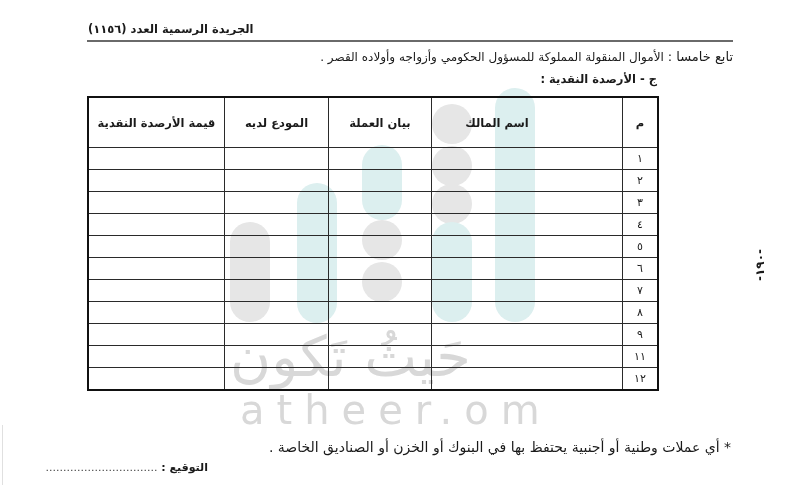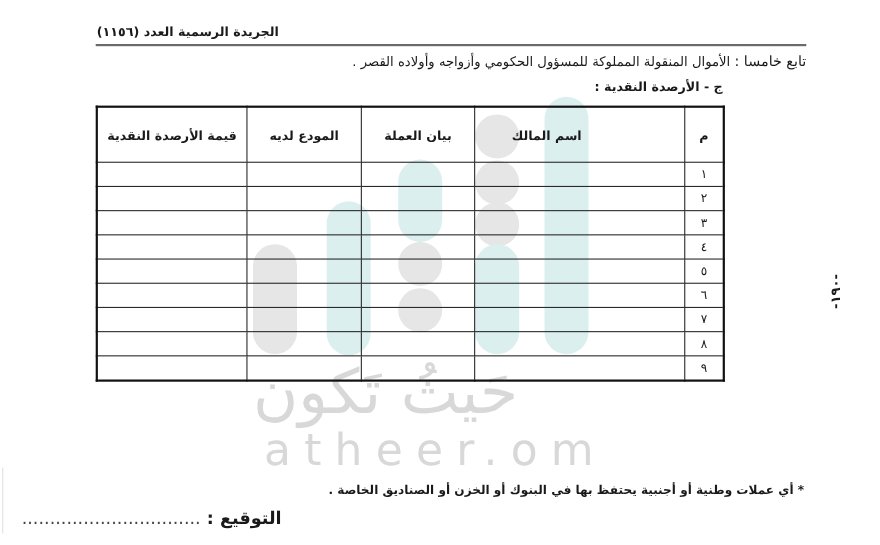--- a/index.html
+++ b/index.html
@@ -40,24 +40,24 @@
   td, th {
     border:1px solid #2a2a2a; padding:0; font-size:11px; text-align:center;
     background:transparent;
   }
   th { height:49px; font-weight:bold; font-size:11.5px; }
   th.owner { text-align:center; padding-right:60px; }
   td { height:21px; }
   table { border:2px solid #111; }
   tr.row td { border-top:1.5px solid #555; }
   .footnote {
-    right:69px; top:439px; font-size:11px; direction:rtl; white-space:nowrap; font-weight:bold;
+    right:69px; top:439px; font-size:14px; direction:rtl; white-space:nowrap; font-weight:normal;
   }
   .signature {
-    right:544px; top:461px; font-size:16px; direction:rtl; white-space:nowrap; font-weight:bold;text-align:center;
+    right:592px; top:461px; font-size:11px; direction:rtl; white-space:nowrap; font-weight:bold;text-align:center;
   }
   .signature .dots { font-weight:normal; letter-spacing:1px; color:#444; }
   .edge-mark { left:2px; top:425px; width:1px; height:60px; background:#e0e0e0; }
 </style>
 </head>
 <body>
 
 <div class="abs header-title">الجريدة الرسمية العدد (١١٥٦)</div>
 <div class="abs header-rule"></div>
 
@@ -152,20 +152,34 @@
         <td></td>
         <td></td>
       </tr>
       <tr class="row">
         <td>٩</td>
         <td></td>
         <td></td>
         <td></td>
         <td></td>
       </tr>
+      <tr class="row">
+        <td>١١</td>
+        <td></td>
+        <td></td>
+        <td></td>
+        <td></td>
+      </tr>
+      <tr class="row">
+        <td>١٢</td>
+        <td></td>
+        <td></td>
+        <td></td>
+        <td></td>
+      </tr>
     </tbody>
 </table>
 
 <div class="abs footnote">* أي عملات وطنية أو أجنبية يحتفظ بها في البنوك أو الخزن أو الصناديق الخاصة .</div>
 
 <div class="abs signature">
   <span>التوقيع :</span>
   <span class="dots">................................</span>
 </div>
 

